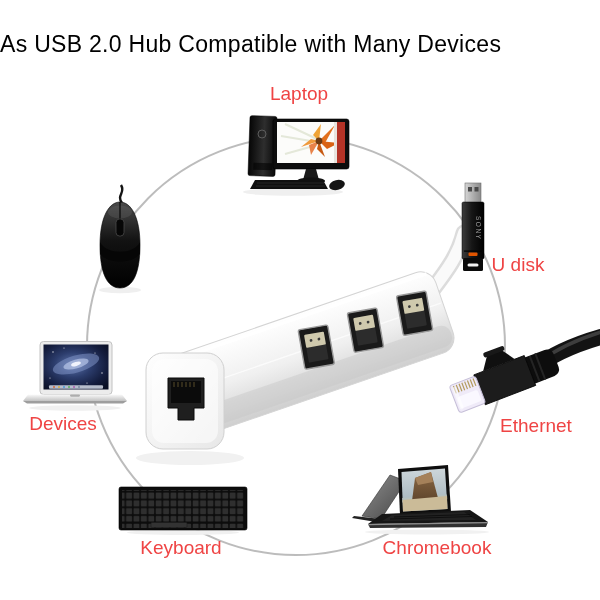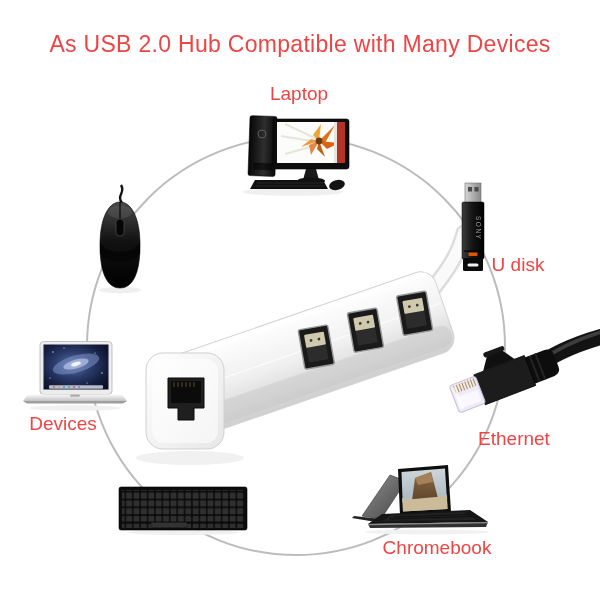--- a/index.html
+++ b/index.html
@@ -2,22 +2,22 @@
 <html><head>
 <meta charset="utf-8">
 <style>
   html,body{margin:0;padding:0;background:#fff;}
   #canvas{
     position:relative;width:600px;height:600px;background:#fff;overflow:hidden;
     font-family:"Liberation Sans",sans-serif;
   }
   .abs{position:absolute;}
   #title{
-    left:0;top:31px;width:600px;text-align:center;
-    font-size:23px;font-weight:400;letter-spacing:.3px;color:#ef4444;z-index:1;
+    left:0;top:31px;width:600px;
+    font-size:23px;font-weight:400;letter-spacing:.3px;color:#000000;z-index:1;
   }
   #circle{
     left:86px;top:136px;width:420px;height:420px;border:2px solid #b0b0b0;
     border-radius:50%;box-sizing:border-box;z-index:0;opacity:.85;
   }
   .dev-label{
     font-size:19px;color:#ef4444;text-align:center;z-index:5;line-height:20px;white-space:nowrap;
   }
   .dev{z-index:2;}
   #hub-svg{z-index:3;}
@@ -29,21 +29,22 @@
 
 <div id="canvas">
 
   <div id="title" class="abs">As USB 2.0 Hub Compatible with Many Devices</div>
 
   <div id="circle" class="abs"></div>
 
   <div class="abs dev-label" style="left:249px;top:84px;width:100px;">Laptop</div>
   <div class="abs dev-label" style="left:483px;top:255px;width:70px;text-align:center;">U disk</div>
   <div class="abs dev-label" style="left:13px;top:414px;width:100px;">Devices</div>
-  <div class="abs dev-label" style="left:464px;top:416px;width:100px;margin-top:13px;">Ethernet</div>
+  <div class="abs dev-label" style="left:486px;top:416px;width:100px;">Ethernet</div>
+  <div class="abs dev-label" style="left:131px;top:538px;width:100px;">Keyboard</div>
   <div class="abs dev-label" style="left:377px;top:538px;width:120px;">Chromebook</div>
 
   <svg class="abs dev" style="left:233px;top:103px;" width="134" height="95" viewBox="0 0 134 95">
     <defs>
       <linearGradient id="twg" x1="0" y1="0" x2="1" y2="0">
         <stop offset="0" stop-color="#060606"></stop>
           <stop offset=".55" stop-color="#2e2e2e"></stop>
           <stop offset="1" stop-color="#090909"></stop>
       </linearGradient>
     </defs>

